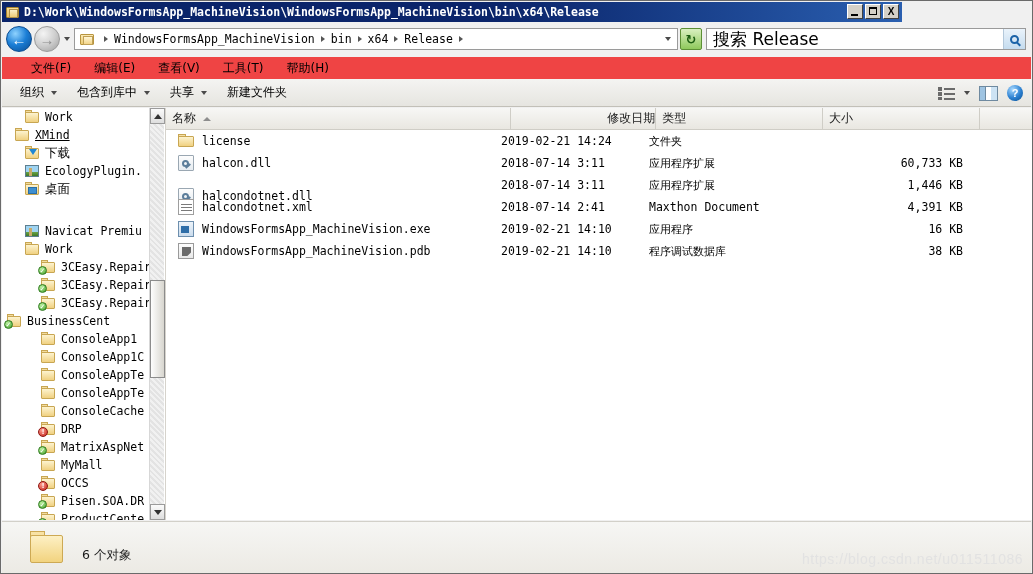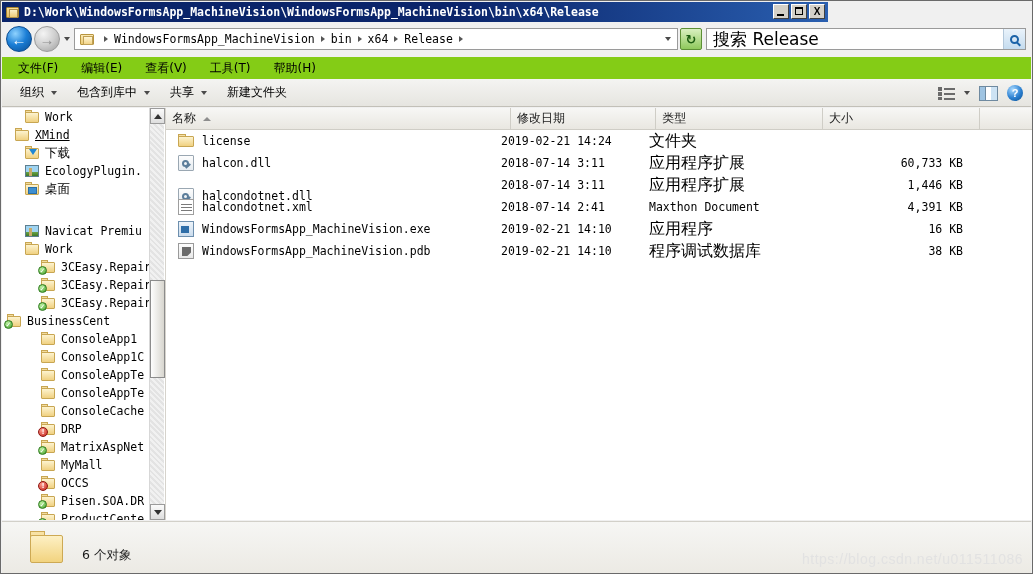--- a/index.html
+++ b/index.html
@@ -19,21 +19,21 @@
     overflow: hidden;
     background: #f0f0f0;
     border: 1px solid #6a6a6a;
     box-sizing: border-box;
   }
 
   
   .titlebar {
     position: absolute;
     left: 1px; top: 1px;
-    width: 826px; height: 20px;
+    width: 900px; height: 20px;
     background: linear-gradient(to right, #0a246a 0%, #0a246a 55%, #2a5fb0 100%);
     display: flex;
     align-items: center;
     padding: 0 2px;
     box-sizing: border-box;
   }
   .title-icon {
     width: 14px; height: 14px;
     margin: 0 4px 0 2px;
     position: relative;
@@ -253,24 +253,24 @@
     width: 5px; height: 2px;
     background: #1b63a8;
     transform: rotate(45deg);
   }
 
   
   .menubar {
     position: absolute;
     left: 1px; top: 56px;
     width: 1029px; height: 22px;
-    background: #84cc16;
-    display: flex;
-    align-items: center;
-    padding-left: 16px;
+    background: #ef4444;
+    display: flex;
+    align-items: center;
+    padding-left: 29px;
     box-sizing: border-box;
   }
   .menu-item {
     font-size: 12px;
     color: #000;
     margin-right: 23px;
     white-space: nowrap;
     font-family: "DejaVu Sans", sans-serif;
   }
 
@@ -553,21 +553,21 @@
     align-items: center;
     box-sizing: border-box;
     overflow: hidden;
     white-space: nowrap;
   }
   .cell.name { padding-left: 12px; }
   .cell.mono {
     font-family: "DejaVu Sans Mono", "Liberation Mono", monospace;
     font-size: 11.5px;
   }
-  .cell.cjk { font-family: Liberation Mono, monospace; font-size: 16px; }
+  .cell.cjk { font-family: Liberation Mono, monospace; font-size: 11px; }
   .cell.size { justify-content: flex-end; padding-right: 16px; }
   .fname {
     font-family: "DejaVu Sans Mono", "Liberation Mono", monospace;
     font-size: 11.5px;
     margin-left: 8px;
   }
 
   .ico16 { width: 16px; height: 16px; position: relative; flex: none; }
   .ico16.folder-big .b {
     position: absolute; left: 0; top: 3px;
@@ -977,21 +977,21 @@
         </div>
     </div>
   </div>
 
   <div class="listpane">
     <div class="colhead">
         <div class="col" style="width: 352px;">
           <span>名称</span>
           <span class="sort-tri"></span>
         </div>
-        <div class="col" style="width: 148px;">
+        <div class="col" style="width: 148px; justify-content: flex-end;">
           <span>修改日期</span>
         </div>
         <div class="col" style="width: 170px;">
           <span>类型</span>
         </div>
         <div class="col" style="width: 160px;">
           <span>大小</span>
         </div>
         <div class="col" style="width: 54px;">
           <span></span>

